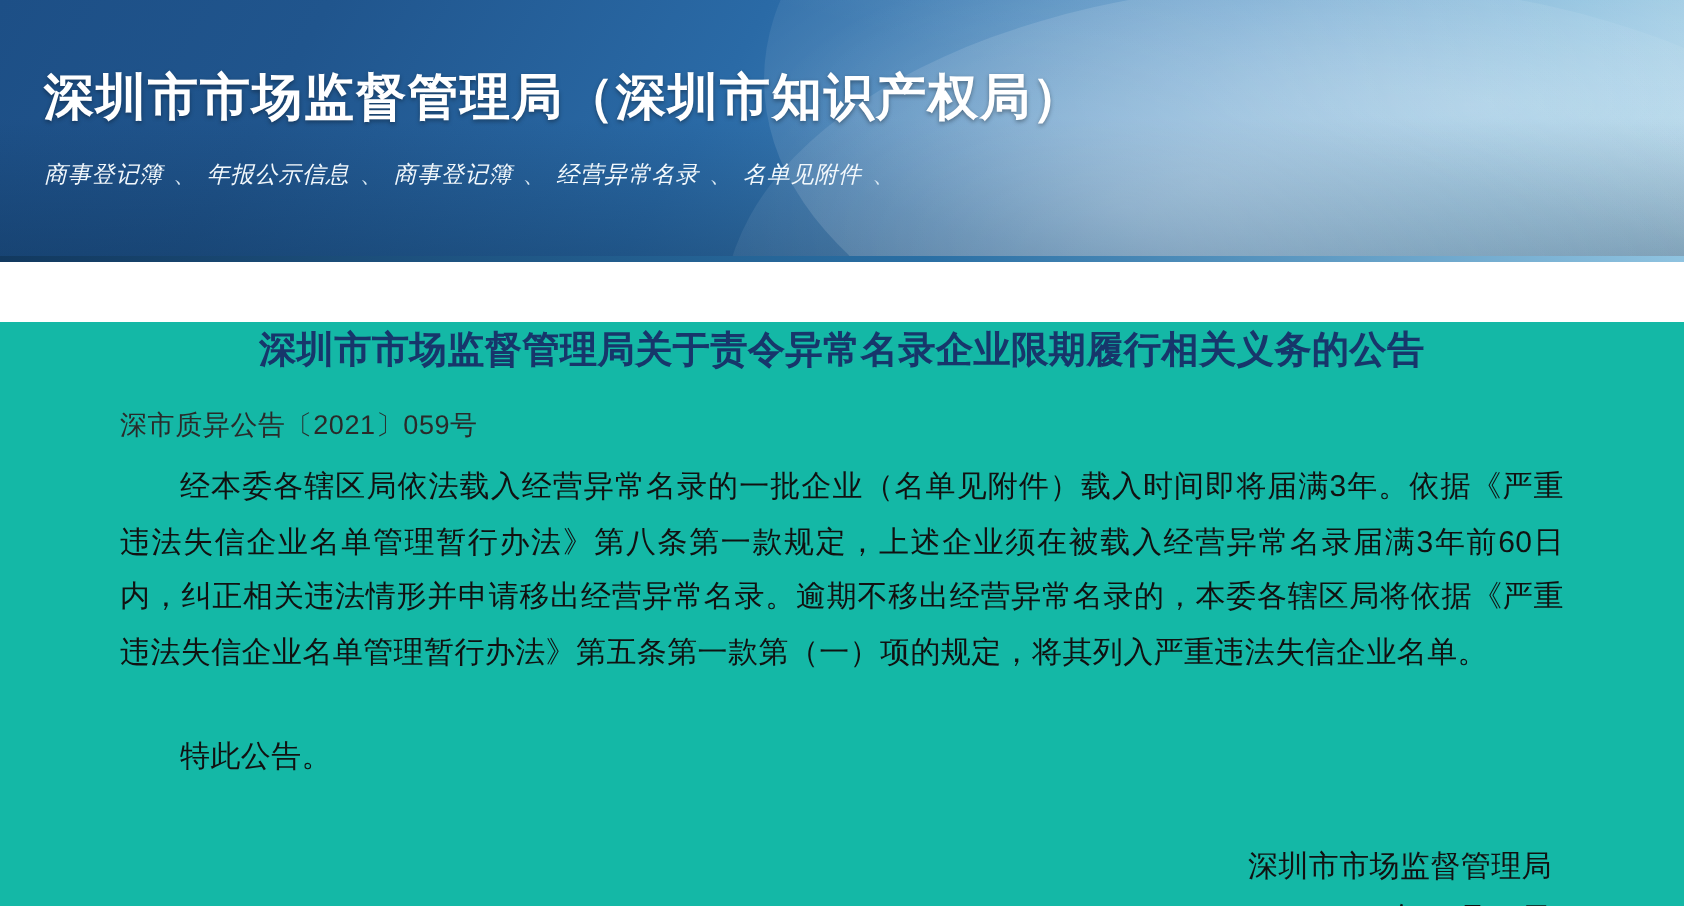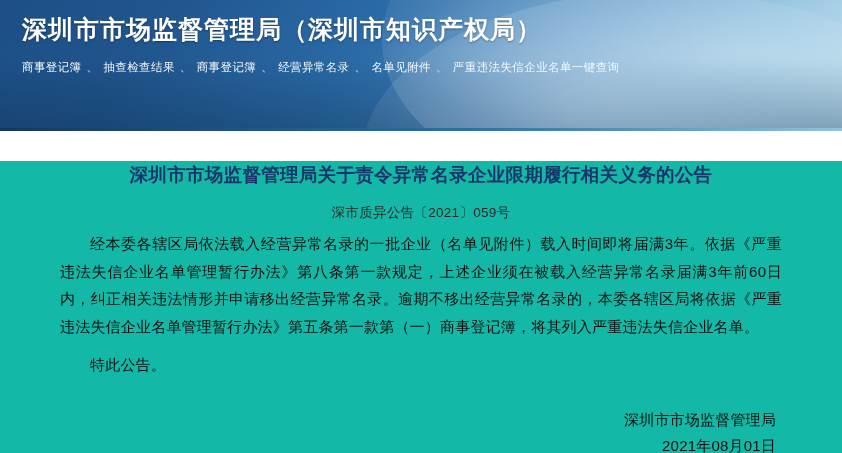--- a/index.html
+++ b/index.html
@@ -55,20 +55,21 @@
     width: 600px;
     height: 330px;
     border-radius: 50%;
     background: radial-gradient(ellipse at 40% 30%, rgba(255,255,255,0.22) 0%, rgba(255,255,255,0.03) 58%, rgba(255,255,255,0) 75%);
     pointer-events: none;
   }
   .banner-inner {
     position: relative;
     padding: 12px 0 0 22px;
     z-index: 2;
+    margin-top: 20px;
   }
   .org-title {
     color: #ffffff;
     font-size: 25px;
     font-weight: bold;
     letter-spacing: 1px;
     line-height: 1.42;
     text-shadow: 0 1px 2px rgba(0,0,0,0.35);
     white-space: nowrap;
   }
@@ -88,20 +89,21 @@
     font-size: 11.5px;
     letter-spacing: 0.4px;
     white-space: nowrap;
     display: flex;
     align-items: center;
   }
   .navlinks .nav-item {
     color: #f2f8fc;
     text-decoration: none;
     cursor: pointer;
+    font-style: italic;
   }
   .navlinks .nav-sep {
     color: #dceaf4;
     margin: 0 5px;
   }
   .banner-bottom-line {
     position: absolute;
     left: 0;
     bottom: 0;
     width: 842px;
@@ -121,36 +123,36 @@
     width: 620px;
     text-align: center;
     color: #17366b;
     font-size: 18.5px;
     font-weight: bold;
     line-height: 1.55;
     letter-spacing: 0.3px;
   }
   .doc-number {
     margin: 14px 0 8px;
-    text-align: center;
+    text-align: left;
     color: #2a2a2a;
     font-size: 13.5px;
     letter-spacing: 0.3px;
   }
   .doc-para {
     margin: 0 0 0 0;
     color: #111111;
     font-size: 15px;
     line-height: 1.86;
     text-align: justify;
     text-indent: 2em;
     letter-spacing: 0.2px;
   }
   .doc-para.second {
-    margin-top: 10px;
+    margin-top: 24px;
   }
   .signature {
     margin-top: 28px;
     text-align: right;
     color: #111111;
     font-size: 15px;
     line-height: 1.72;
     letter-spacing: 0.2px;
     padding-right: 6px;
   }
@@ -163,39 +165,38 @@
   <div class="banner">
     <div class="banner-swoosh"></div>
     <div class="banner-swoosh2"></div>
 
     <div class="banner-inner">
       <div class="org-title">深圳市市场监督管理局（深圳市知识产权局）</div>
 
       <div class="navlinks">
         <span class="nav-item">商事登记簿</span>
         <span class="nav-sep">、</span>
-        <span class="nav-item">抽查检查结果</span>
+        <span class="nav-item">年报公示信息</span>
         <span class="nav-sep">、</span>
         <span class="nav-item">商事登记簿</span>
         <span class="nav-sep">、</span>
         <span class="nav-item">经营异常名录</span>
         <span class="nav-sep">、</span>
         <span class="nav-item">名单见附件</span>
         <span class="nav-sep">、</span>
-        <span class="nav-item">严重违法失信企业名单一键查询</span>
       </div>
     </div>
 
     <div class="banner-bottom-line"></div>
   </div>
 
   <div class="doc">
     <div class="doc-title">深圳市市场监督管理局关于责令异常名录企业限期履行相关义务的公告</div>
     <div class="doc-number">深市质异公告〔2021〕059号</div>
-    <p class="doc-para">经本委各辖区局依法载入经营异常名录的一批企业（名单见附件）载入时间即将届满3年。依据《严重违法失信企业名单管理暂行办法》第八条第一款规定，上述企业须在被载入经营异常名录届满3年前60日内，纠正相关违法情形并申请移出经营异常名录。逾期不移出经营异常名录的，本委各辖区局将依据《严重违法失信企业名单管理暂行办法》第五条第一款第（一）商事登记簿，将其列入严重违法失信企业名单。</p>
+    <p class="doc-para">经本委各辖区局依法载入经营异常名录的一批企业（名单见附件）载入时间即将届满3年。依据《严重违法失信企业名单管理暂行办法》第八条第一款规定，上述企业须在被载入经营异常名录届满3年前60日内，纠正相关违法情形并申请移出经营异常名录。逾期不移出经营异常名录的，本委各辖区局将依据《严重违法失信企业名单管理暂行办法》第五条第一款第（一）项的规定，将其列入严重违法失信企业名单。</p>
     <p class="doc-para second">特此公告。</p>
 
     <div class="signature">
       <div>深圳市市场监督管理局</div>
       <div>2021年08月01日</div>
     </div>
   </div>
 
 </div>
 

